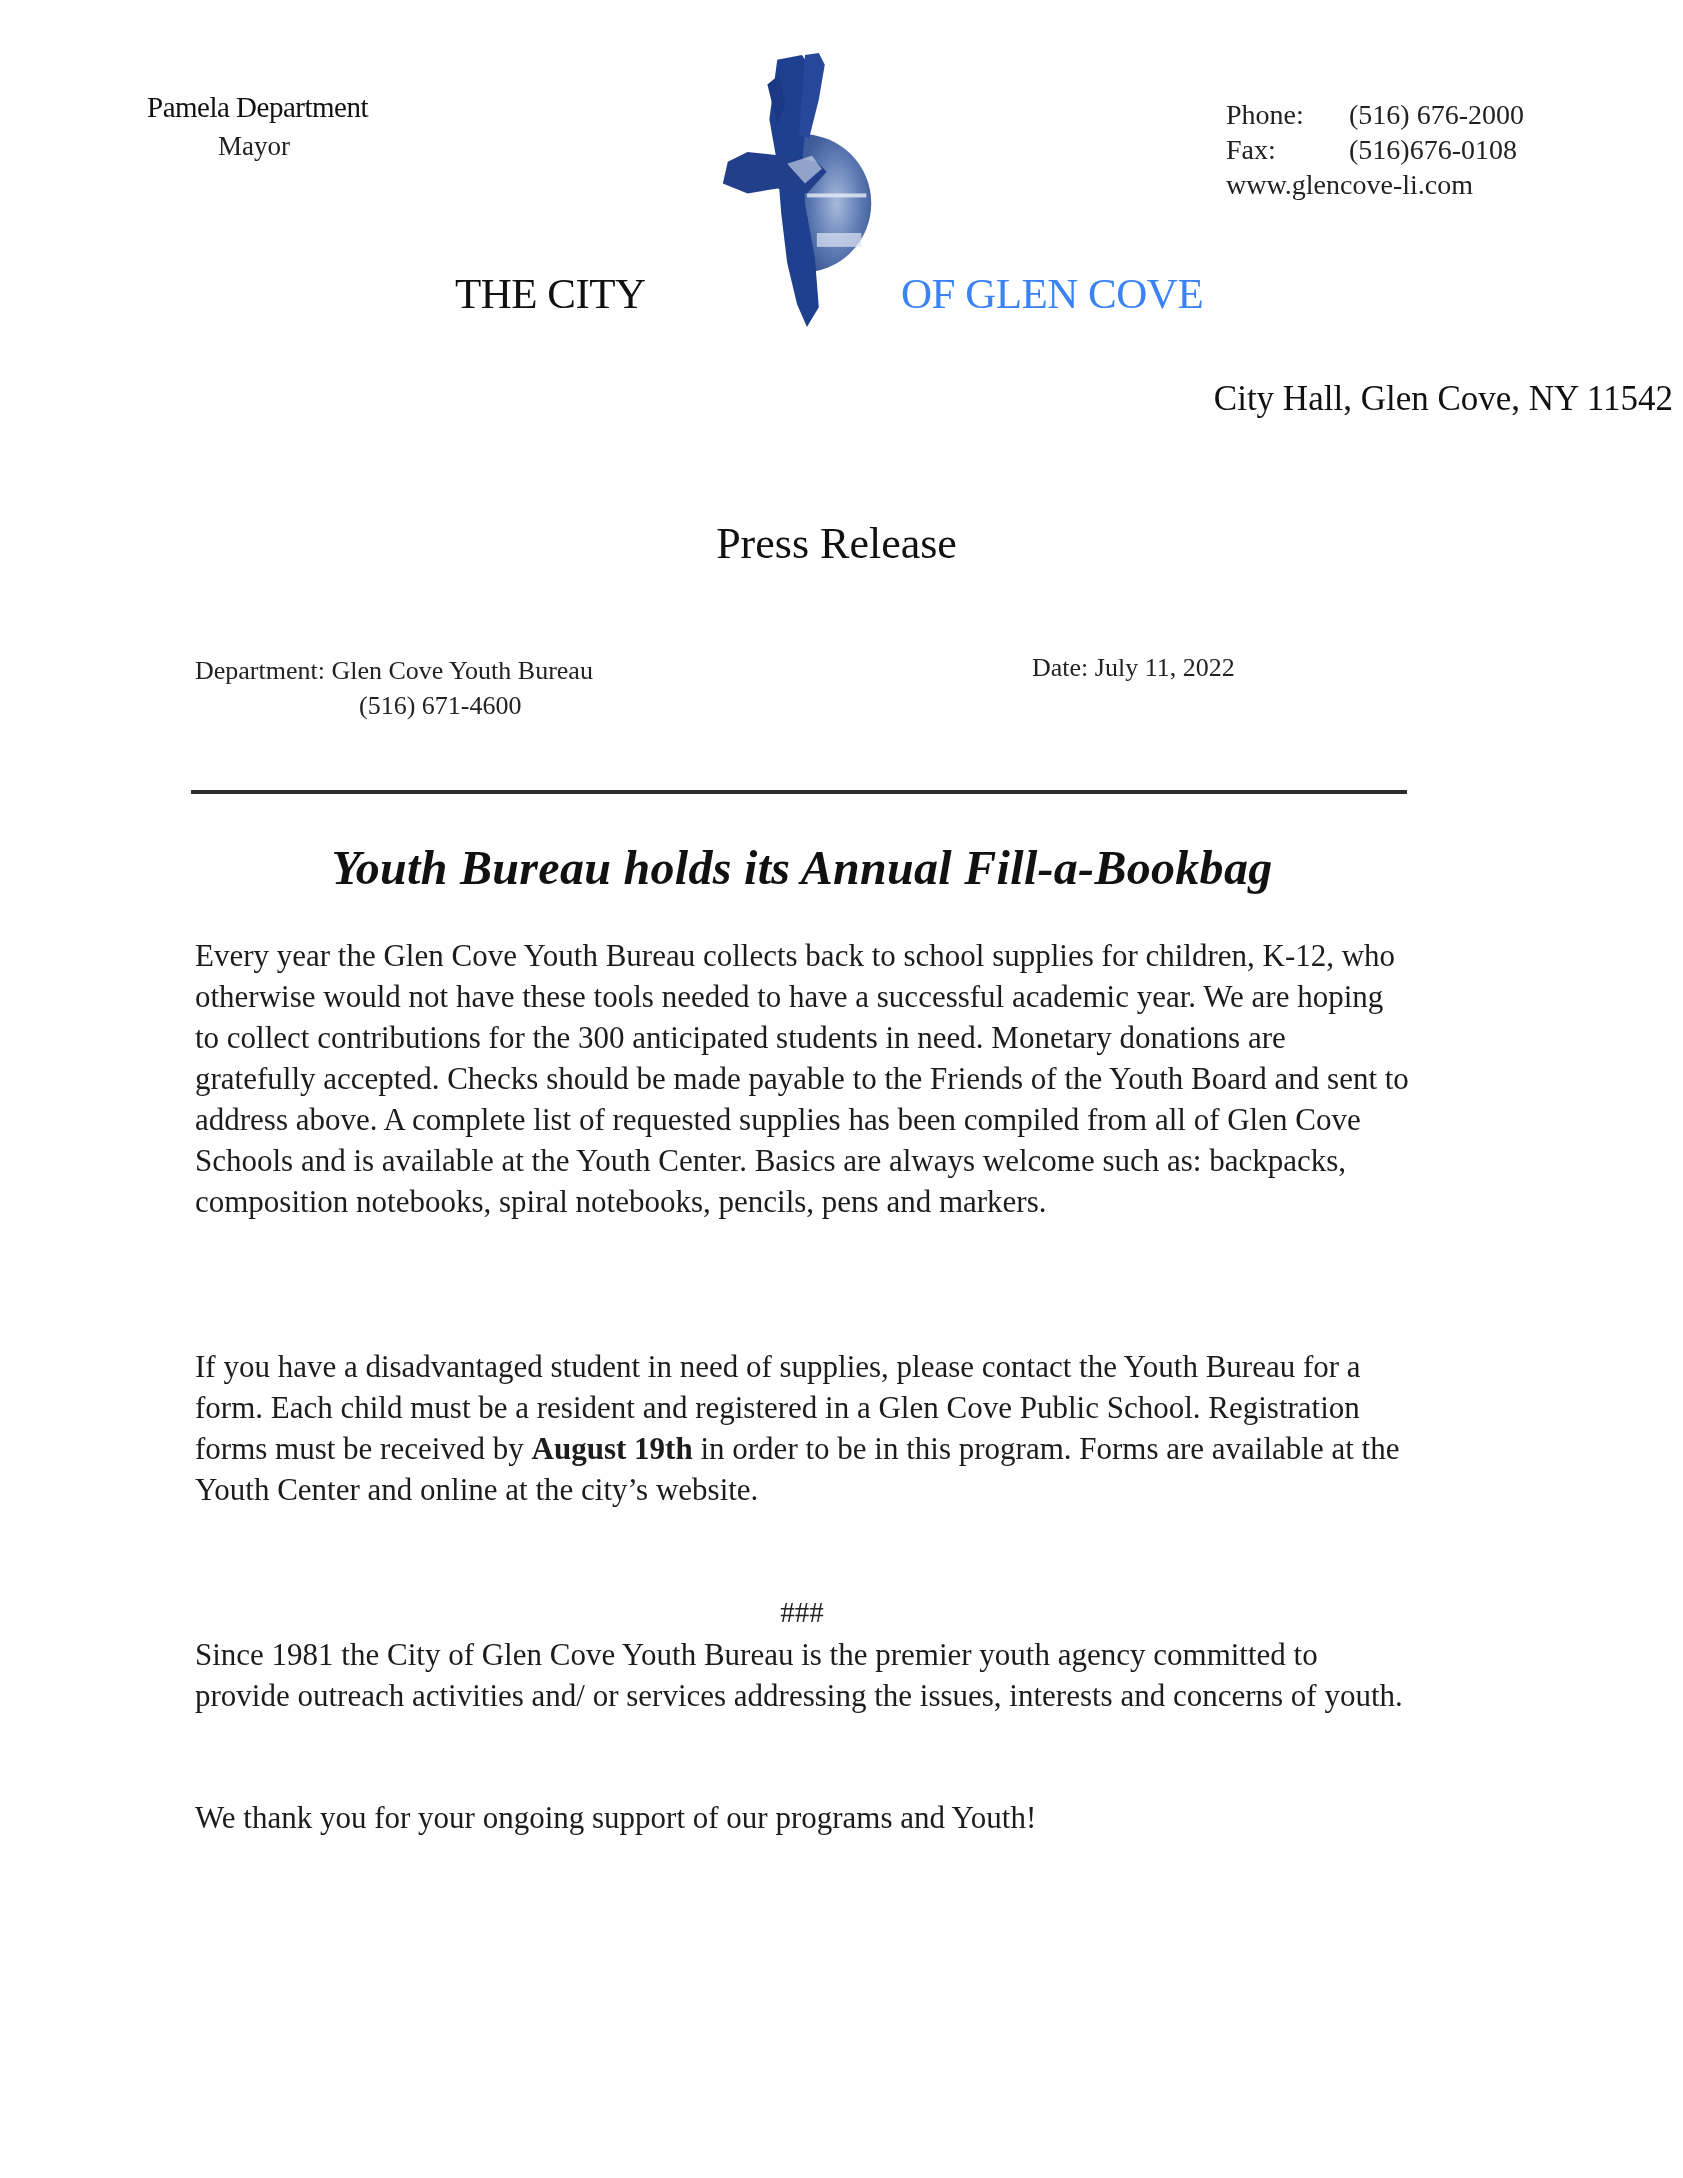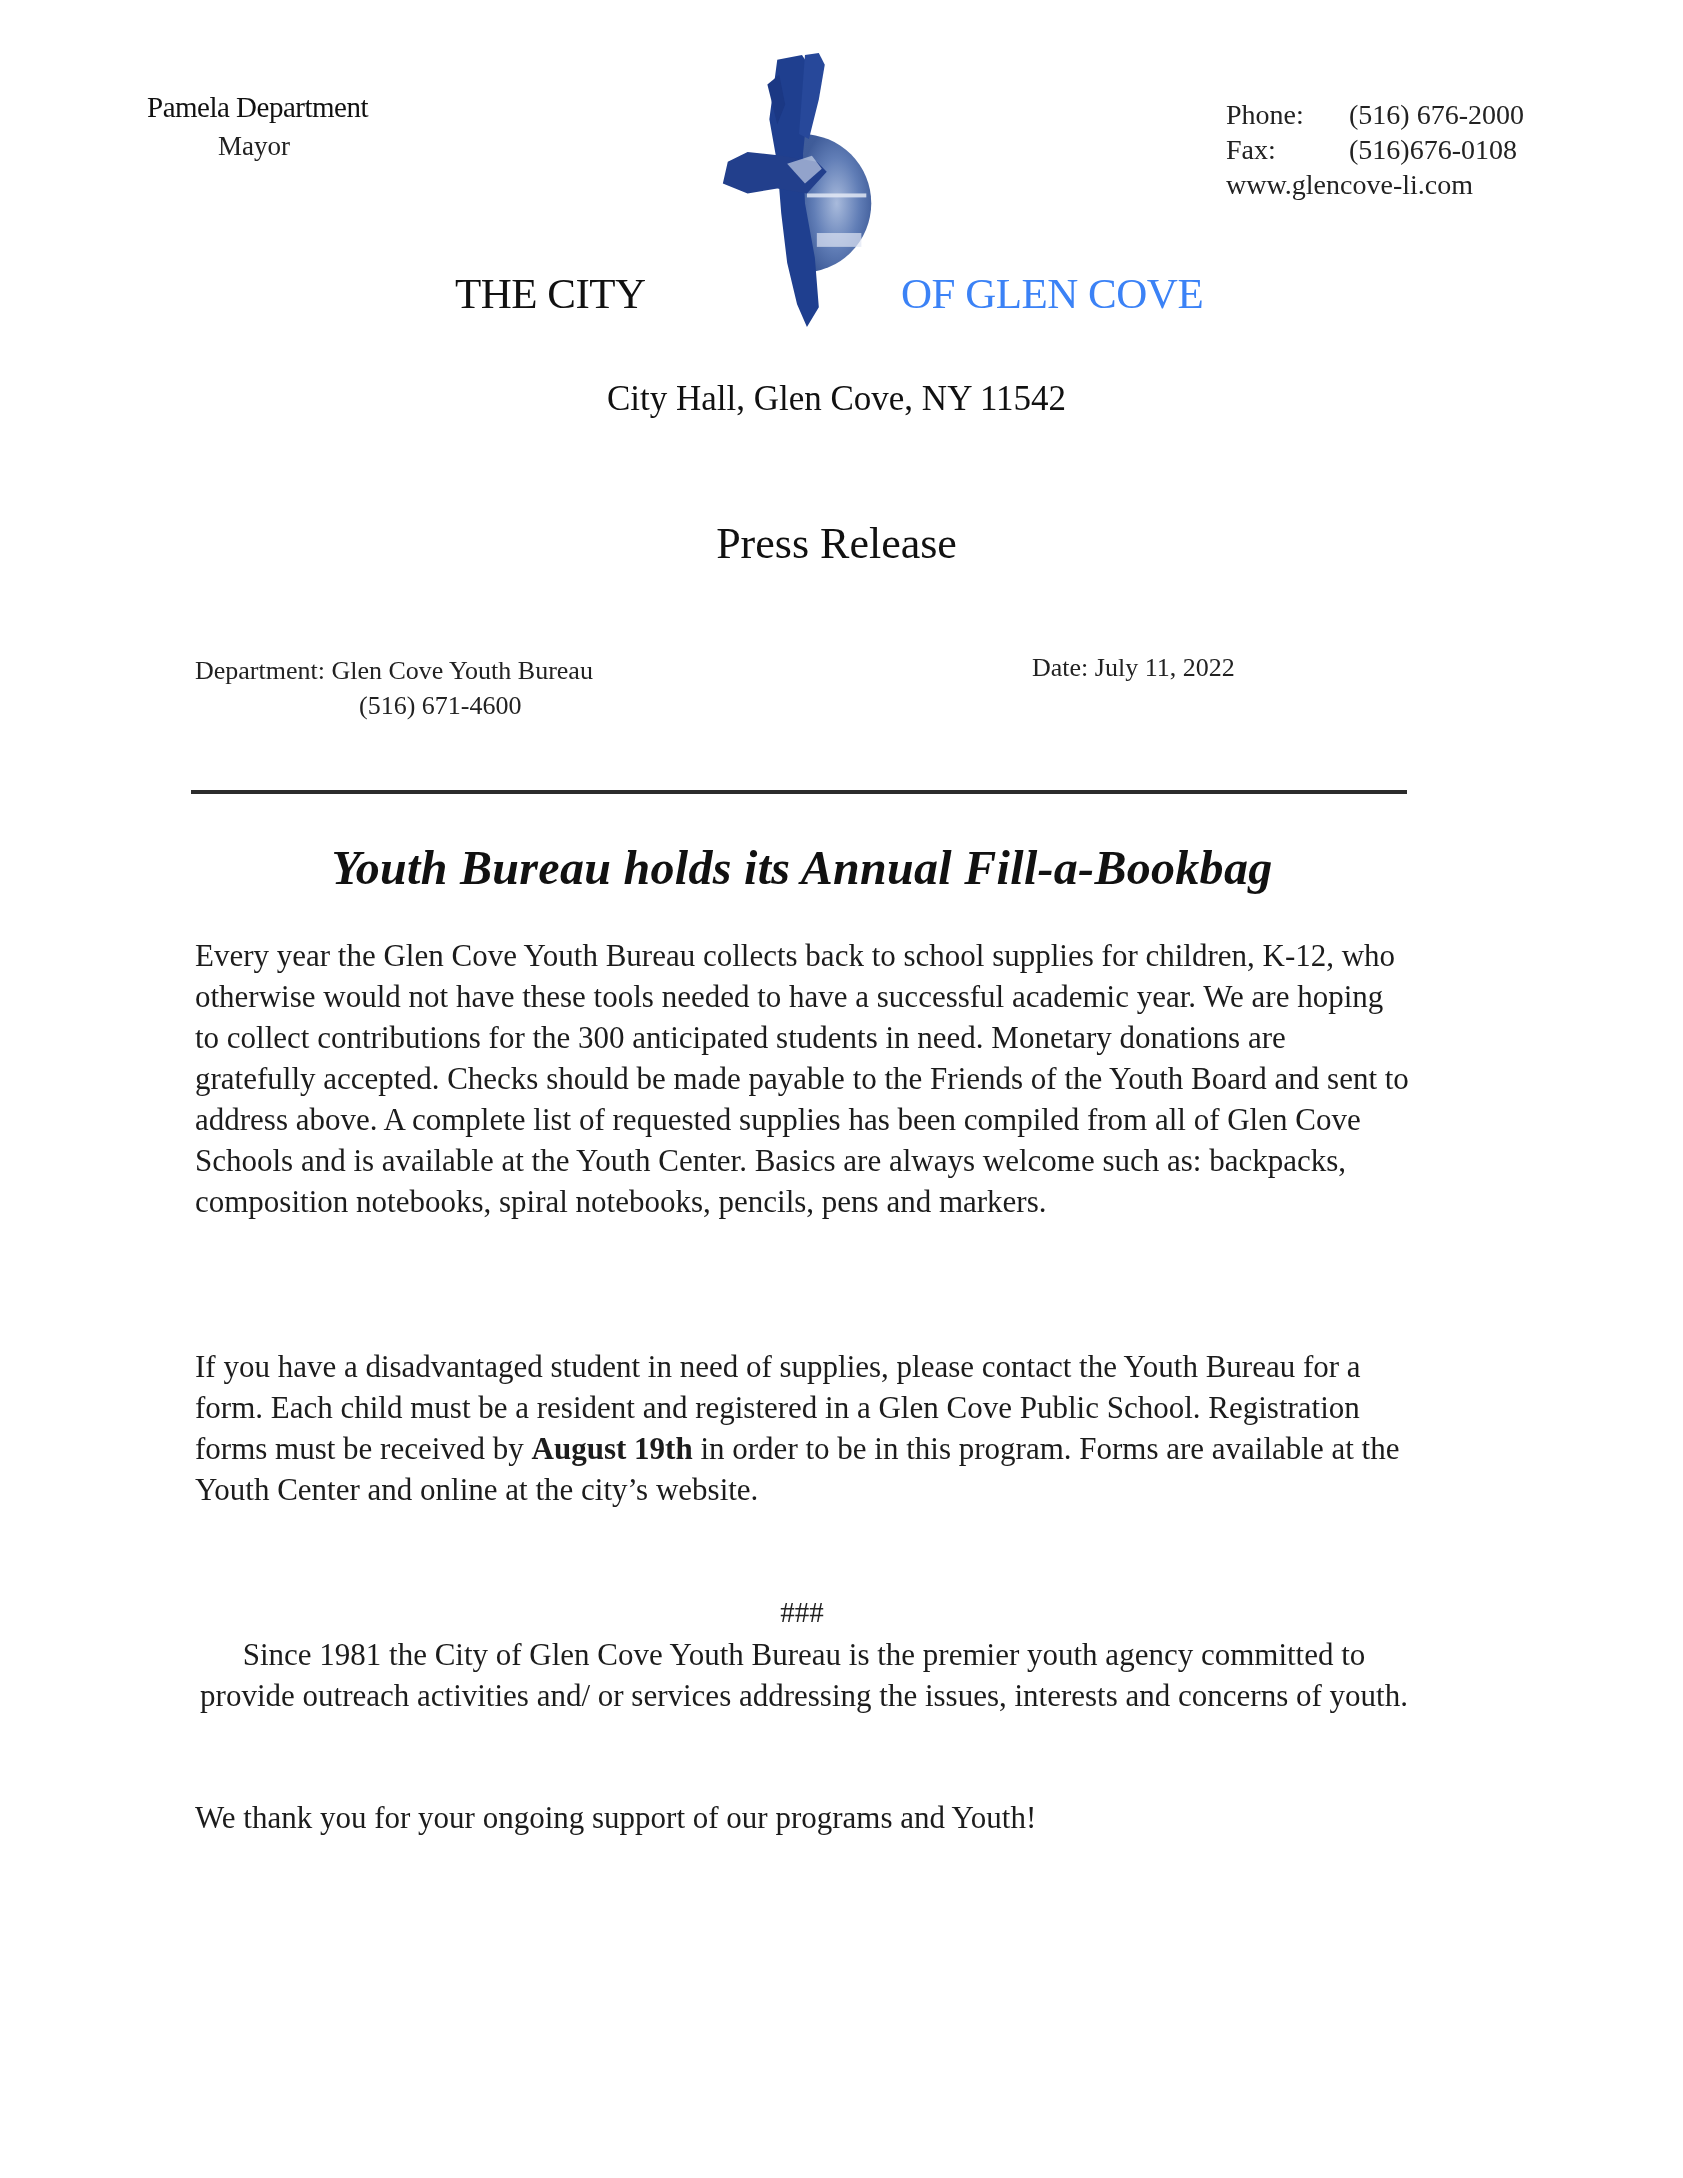--- a/index.html
+++ b/index.html
@@ -7,32 +7,32 @@
          font-family: "Liberation Serif", "DejaVu Serif", serif; color: #1a1a1a; }
   .abs { position: absolute; }
   .mayor-name { left: 147px; top: 91px; font-size: 29px; letter-spacing: -0.5px; color: #111; }
   .mayor-title { left: 218px; top: 131px; font-size: 27px; color: #222; }
   .contact { left: 1226px; top: 97px; font-size: 28px; line-height: 35px; color: #222; }
   .contact .row { display: flex; }
   .contact .lbl { width: 123px; }
   .logo { left: 708px; top: 45px; width: 188px; height: 287px; }
   .city-left { left: 455px; top: 269px; font-size: 43px; letter-spacing: -0.5px; color: #111; }
   .city-right { left: 901px; top: 269px; font-size: 43px; letter-spacing: -0.5px; color: #3b82f6; }
-  .address { left: 0; width: 1673px; text-align: center; top: 379px; font-size: 35px; color: #111; }
+  .address { left: 0; width: 1673px; text-align: right; top: 379px; font-size: 35px; color: #111; }
   .press { left: 0; width: 1673px; text-align: center; top: 518px; font-size: 44px; color: #111; }
   .meta { left: 195px; top: 653px; font-size: 26px; line-height: 35px; color: #222; }
   .meta .indent { padding-left: 164px; }
   .date { left: 1032px; top: 653px; font-size: 26px; color: #222; }
   .rule { left: 191px; top: 790px; width: 1216px; height: 4px; background: #2c2c2c; }
   .headline { left: 0; width: 1604px; text-align: center; top: 840px; font-size: 48px; font-style: italic; font-weight: bold; color: #111; letter-spacing: 0.3px; }
   .para { left: 195px; width: 1218px; font-size: 31px; line-height: 41px; color: #1c1c1c; }
   .p1 { top: 935px; }
   .p2 { top: 1346px; }
   .hashes { left: 0; width: 1604px; text-align: center; top: 1596px; font-size: 29px; color: #222; }
-  .p3 { top: 1634px; text-align: center; }
+  .p3 { top: 1634px; }
   .p4 { top: 1797px; }
   .emph { font-weight: bold; }
 </style>
 </head>
 <body>
 
 <div class="abs mayor-name">Pamela Department</div>
 <div class="abs mayor-title">Mayor</div>
 
 <div class="abs contact">

